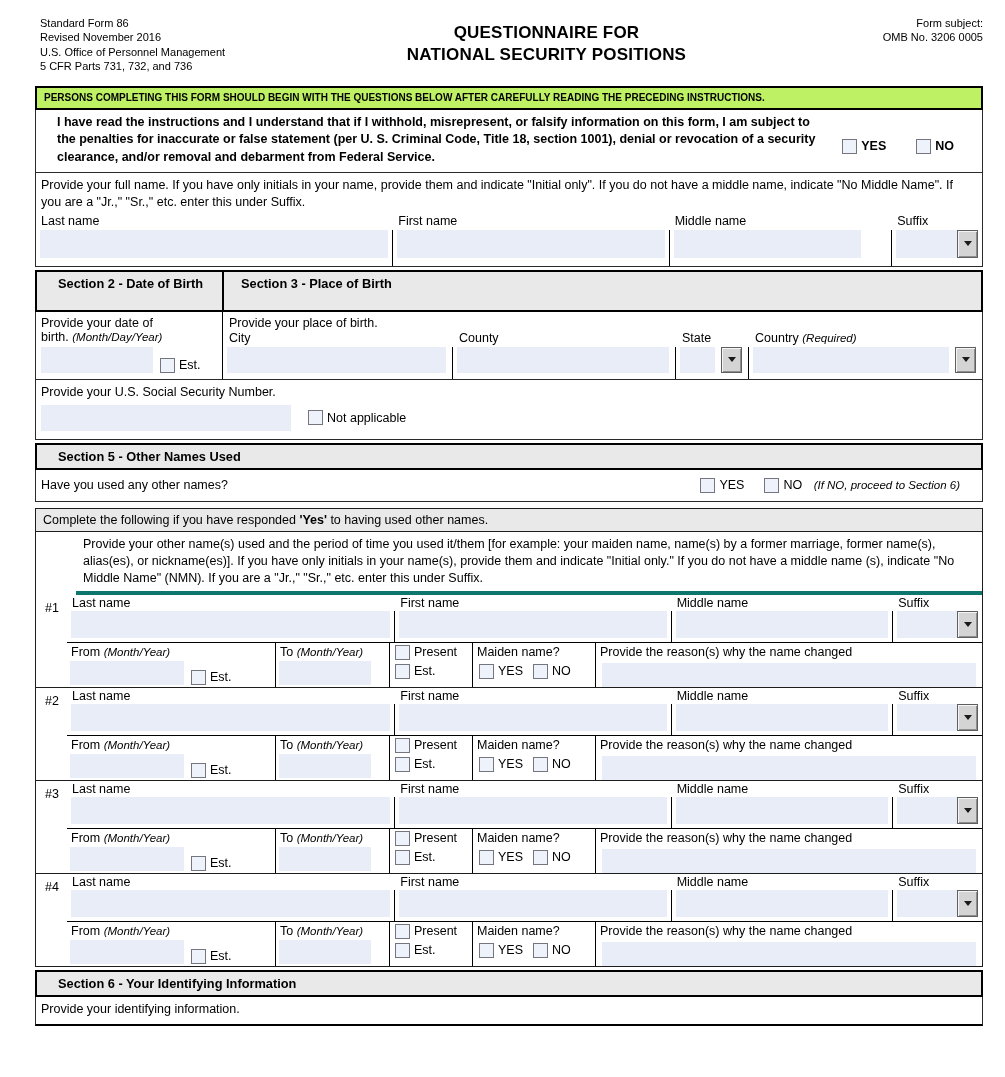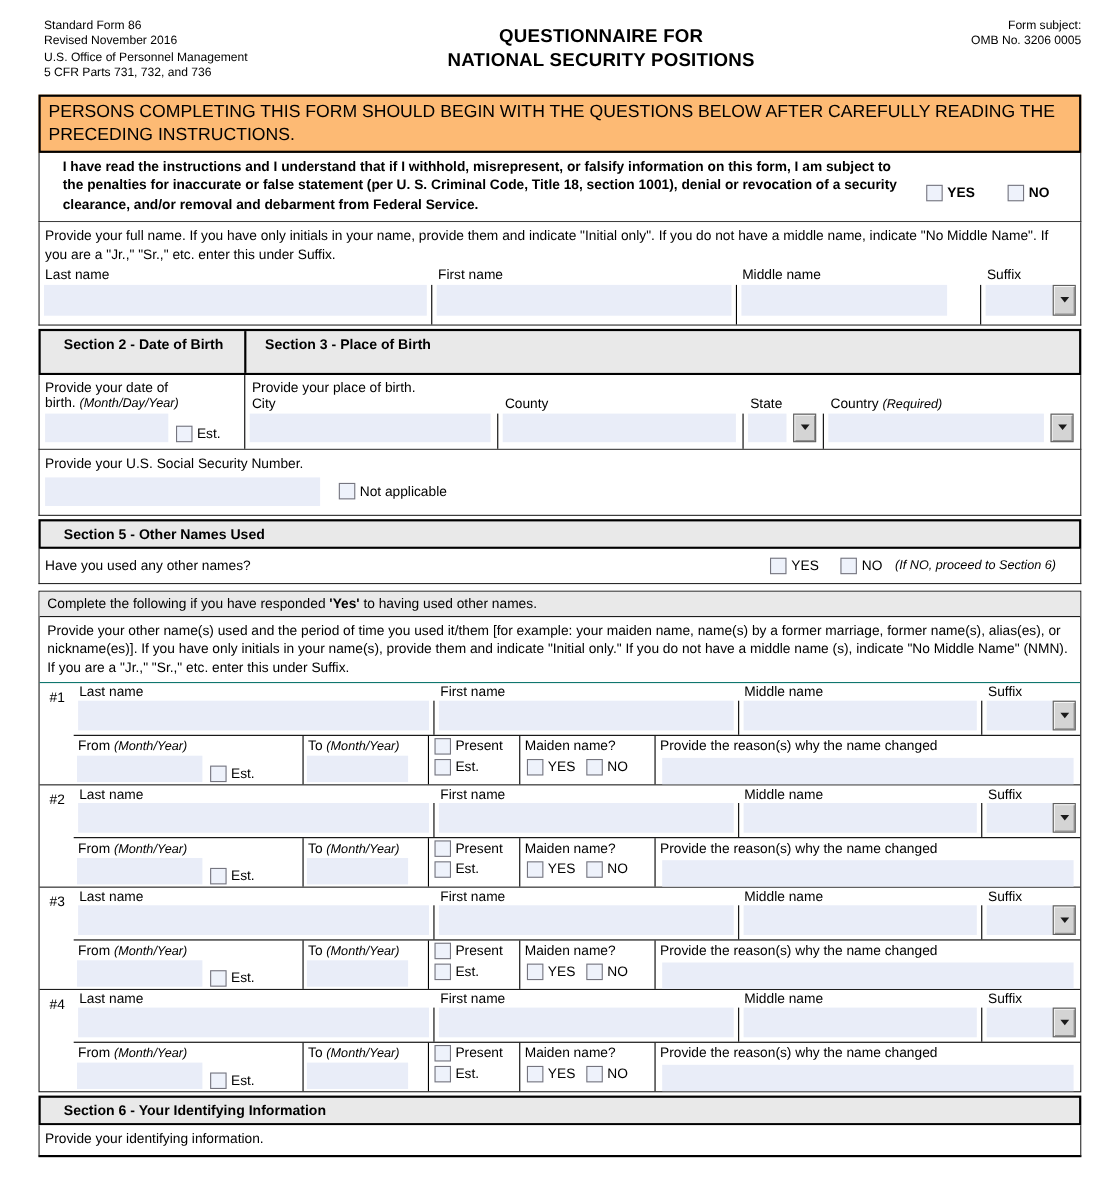--- a/index.html
+++ b/index.html
@@ -14,22 +14,22 @@
   
   .top-header { display:flex; padding:16px 22px 6px 40px; height:86px; }
   .hdr-left { width:240px; font-size:11px; line-height:1.3; }
   .hdr-center { flex:1; text-align:center; font-size:17px; font-weight:bold; line-height:1.3; padding-top:6px; letter-spacing:.2px; }
   .hdr-right { width:170px; font-size:11px; line-height:1.3; text-align:right; }
 
   .content { margin:0 22px 0 35px; width:948px; }
 
   
   .banner {
-    border:2px solid #000; background:#fdba74;
-    font-weight:normal; font-size:16px; line-height:1.32;
+    border:2px solid #000; background:#bef264;
+    font-weight:bold; font-size:10px; line-height:1.32;
     padding:3px 12px 4px 7px;
   }
   .cert-box { border:1px solid #2a2a2a; border-top:none; display:flex; }
   .cert-text { width:788px; font-weight:bold; line-height:1.38; padding:4px 6px 6px 21px; }
   .cert-controls { flex:1; display:flex; gap:30px; padding-top:10px; justify-content:flex-end; padding-right:28px; }
 
   .sec-header {
     border:2px solid #000; background:#e9e9e9;
     font-weight:bold; font-size:12.8px;
     padding:4px 6px 4px 21px; margin-top:3px;
@@ -93,21 +93,21 @@
   .s4-row { display:flex; align-items:center; gap:17px; padding:2px 0 8px 5px; }
   .ssn-field { width:250px; height:26px; }
 
   
   .s5q-body { display:flex; align-items:center; padding:8px 0 8px 5px; }
   .s5q-text { flex:1; }
   .s5q-controls { display:flex; gap:20px; padding-right:22px; align-items:center; }
 
   .inner-box { border:1px solid #1d1d1d; margin-top:6px; }
   .inner-bar { background:#e9e9e9; border-bottom:1px solid #1d1d1d; padding:4px 8px 4px 7px; }
-  .inner-instr { padding:4px 8px 4px 7px; line-height:1.36; border-bottom:1px solid #0f766e; }
+  .inner-instr { padding:4px 8px 4px 7px; line-height:1.36; border-bottom:4px solid #0f766e;margin-left:40px; }
 
   .entry { position:relative; border-bottom:1px solid #1d1d1d; }
   .entry:last-child { border-bottom:none; }
   .entry-num { position:absolute; left:9px; top:6px; }
   .entry-name-row { display:flex; margin-left:31px; border-bottom:1px solid #000; height:48px; }
   .e-c1{width:329px;} .e-c2{width:277px;} .e-c3{width:222px;} .e-c4{width:89px;}
   .entry-name-row .nzone .field { height:27px; }
   .entry-name-row .dd-combo .field { height:27px; }
   .entry-period-row { display:flex; margin-left:31px; height:44px; }
   .pcol { display:flex; flex-direction:column; padding-top:2px; }

